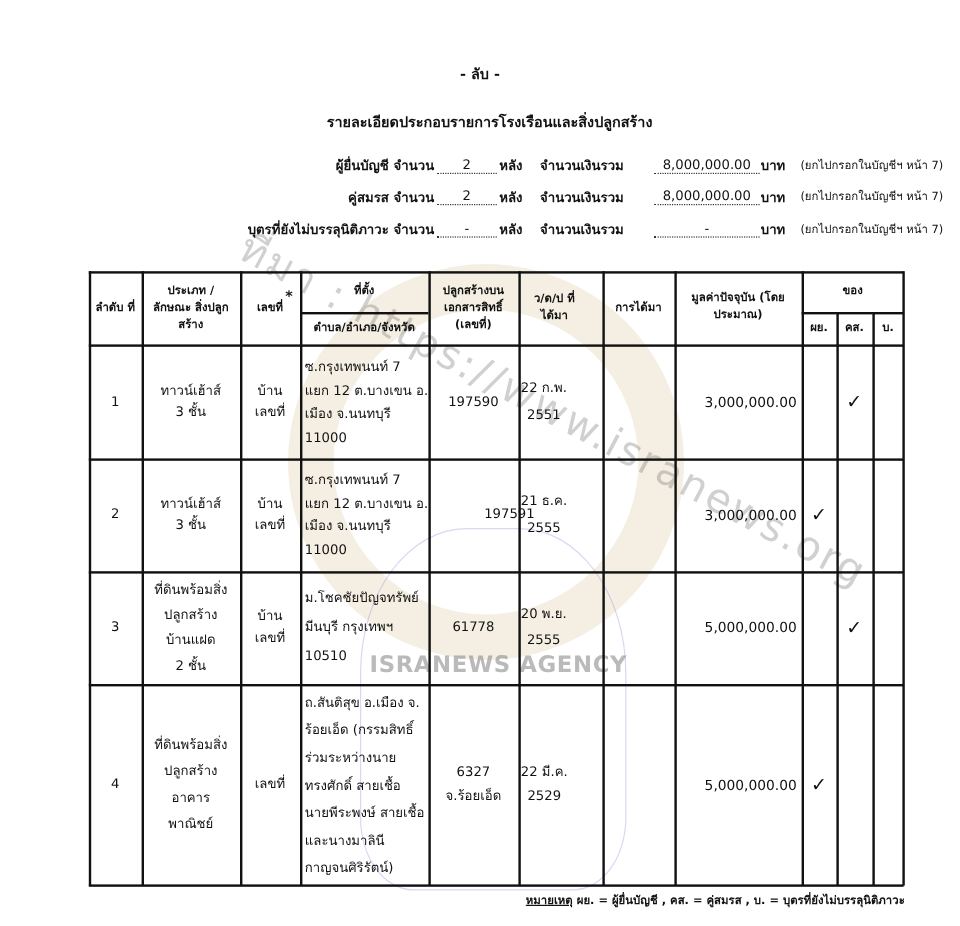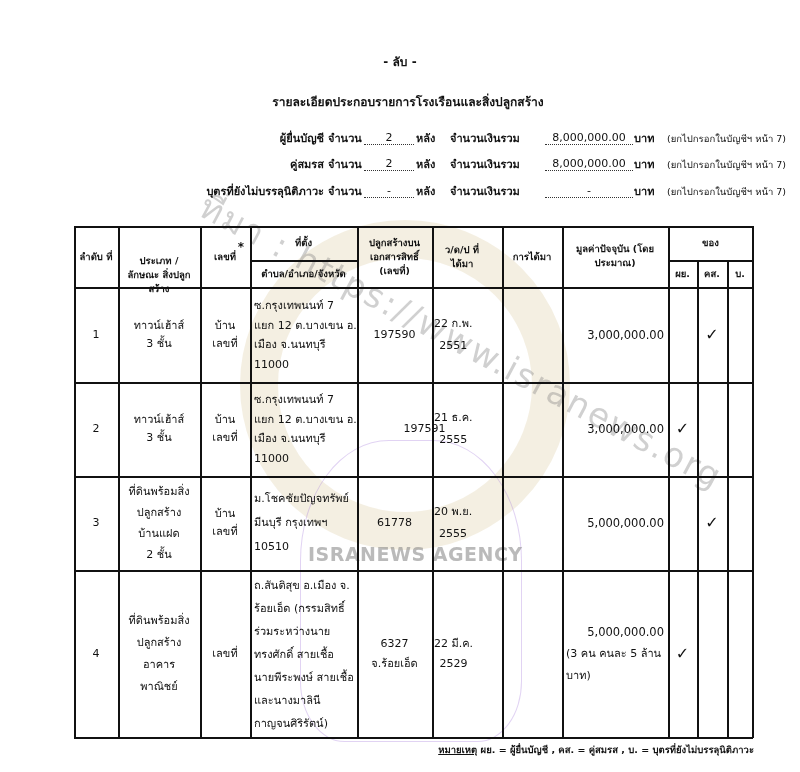--- a/index.html
+++ b/index.html
@@ -97,21 +97,21 @@
   <div class="vline" style="left:283px;top:0;height:512px;"></div>
   <div class="vline" style="left:358px;top:0;height:512px;"></div>
   <div class="vline" style="left:428px;top:0;height:512px;"></div>
   <div class="vline" style="left:488px;top:0;height:512px;"></div>
   <div class="vline" style="left:594px;top:0;height:512px;"></div>
   <div class="vline" style="left:623px;top:34px;height:478px;"></div>
   <div class="vline" style="left:653px;top:34px;height:478px;"></div>
   <div class="vline" style="left:678px;top:0;height:512px;"></div>
 
   <div class="cell hdr" style="left:0;top:0;width:44px;height:62px;white-space:pre-line;">ลำดับ ที่</div>
-  <div class="cell hdr" style="left:44px;top:0;width:82px;height:62px;padding:16px 6px;margin-top:18px;">ประเภท / ลักษณะ สิ่งปลูกสร้าง</div>
+  <div class="cell hdr" style="left:44px;top:0;width:82px;height:62px;padding:16px 6px;">ประเภท / ลักษณะ สิ่งปลูกสร้าง</div>
   <div class="cell hdr" style="left:126px;top:0;width:50px;height:62px;">
     <span>เลขที่</span>
     <span style="position:absolute;right:6px;top:14px;font-size:12px;">*</span>
   </div>
   <div class="cell hdr" style="left:176px;top:0;width:107px;height:34px;">ที่ตั้ง</div>
   <div class="cell hdr" style="left:176px;top:34px;width:107px;height:28px;text-align:right;">ตำบล/อำเภอ/จังหวัด</div>
   <div class="cell hdr" style="left:283px;top:0;width:75px;height:62px;padding:0 8px;">ปลูกสร้างบน เอกสารสิทธิ์ (เลขที่)</div>
   <div class="cell hdr" style="left:358px;top:0;width:60px;height:62px;padding:0 12px;">ว/ด/ป ที่ได้มา</div>
   <div class="cell hdr" style="left:428px;top:0;width:60px;height:62px;">การได้มา</div>
   <div class="cell hdr" style="left:488px;top:0;width:106px;height:60px;padding:0 14px;">มูลค่าปัจจุบัน (โดยประมาณ)</div>
@@ -195,22 +195,20 @@
 นายพีระพงษ์ สายเชื้อ
 และนางมาลินี
 กาญจนศิริรัตน์)</div>
     <div class="cell" style="left:283px;top:344px;width:75px;height:168px;white-space:pre-line;line-height:20px;">6327
 จ.ร้อยเอ็ด</div>
     <div class="cell datecell" style="left:358px;top:344px;width:82px;height:168px;white-space:pre-line;line-height:20px;">22 มี.ค.
 2529</div>
     <div class="cell" style="left:428px;top:344px;width:60px;height:168px;"></div>
     <div class="cell" style="left:488px;top:344px;width:106px;height:168px;flex-direction:column;align-items:stretch;">
       <div style="text-align:right;padding-right:4px;font-size:11.5px;line-height:22px;">5,000,000.00</div>
-      <div style="text-align:left;padding-left:4px;font-size:11px;line-height:22px;white-space:pre-line;">(3 คน คนละ 5 ล้าน
-บาท)</div>
     </div>
     <div class="cell check" style="left:594px;top:344px;width:29px;height:168px;">✓</div>
     <div class="cell check" style="left:623px;top:344px;width:30px;height:168px;"></div>
     <div class="cell check" style="left:653px;top:344px;width:26px;height:168px;"></div>
   </div>
 </div>
 
 <div class="abs footnote">
   <span class="u">หมายเหตุ</span><span> ผย. = ผู้ยื่นบัญชี , คส. = คู่สมรส , บ. = บุตรที่ยังไม่บรรลุนิติภาวะ</span>
 </div>

